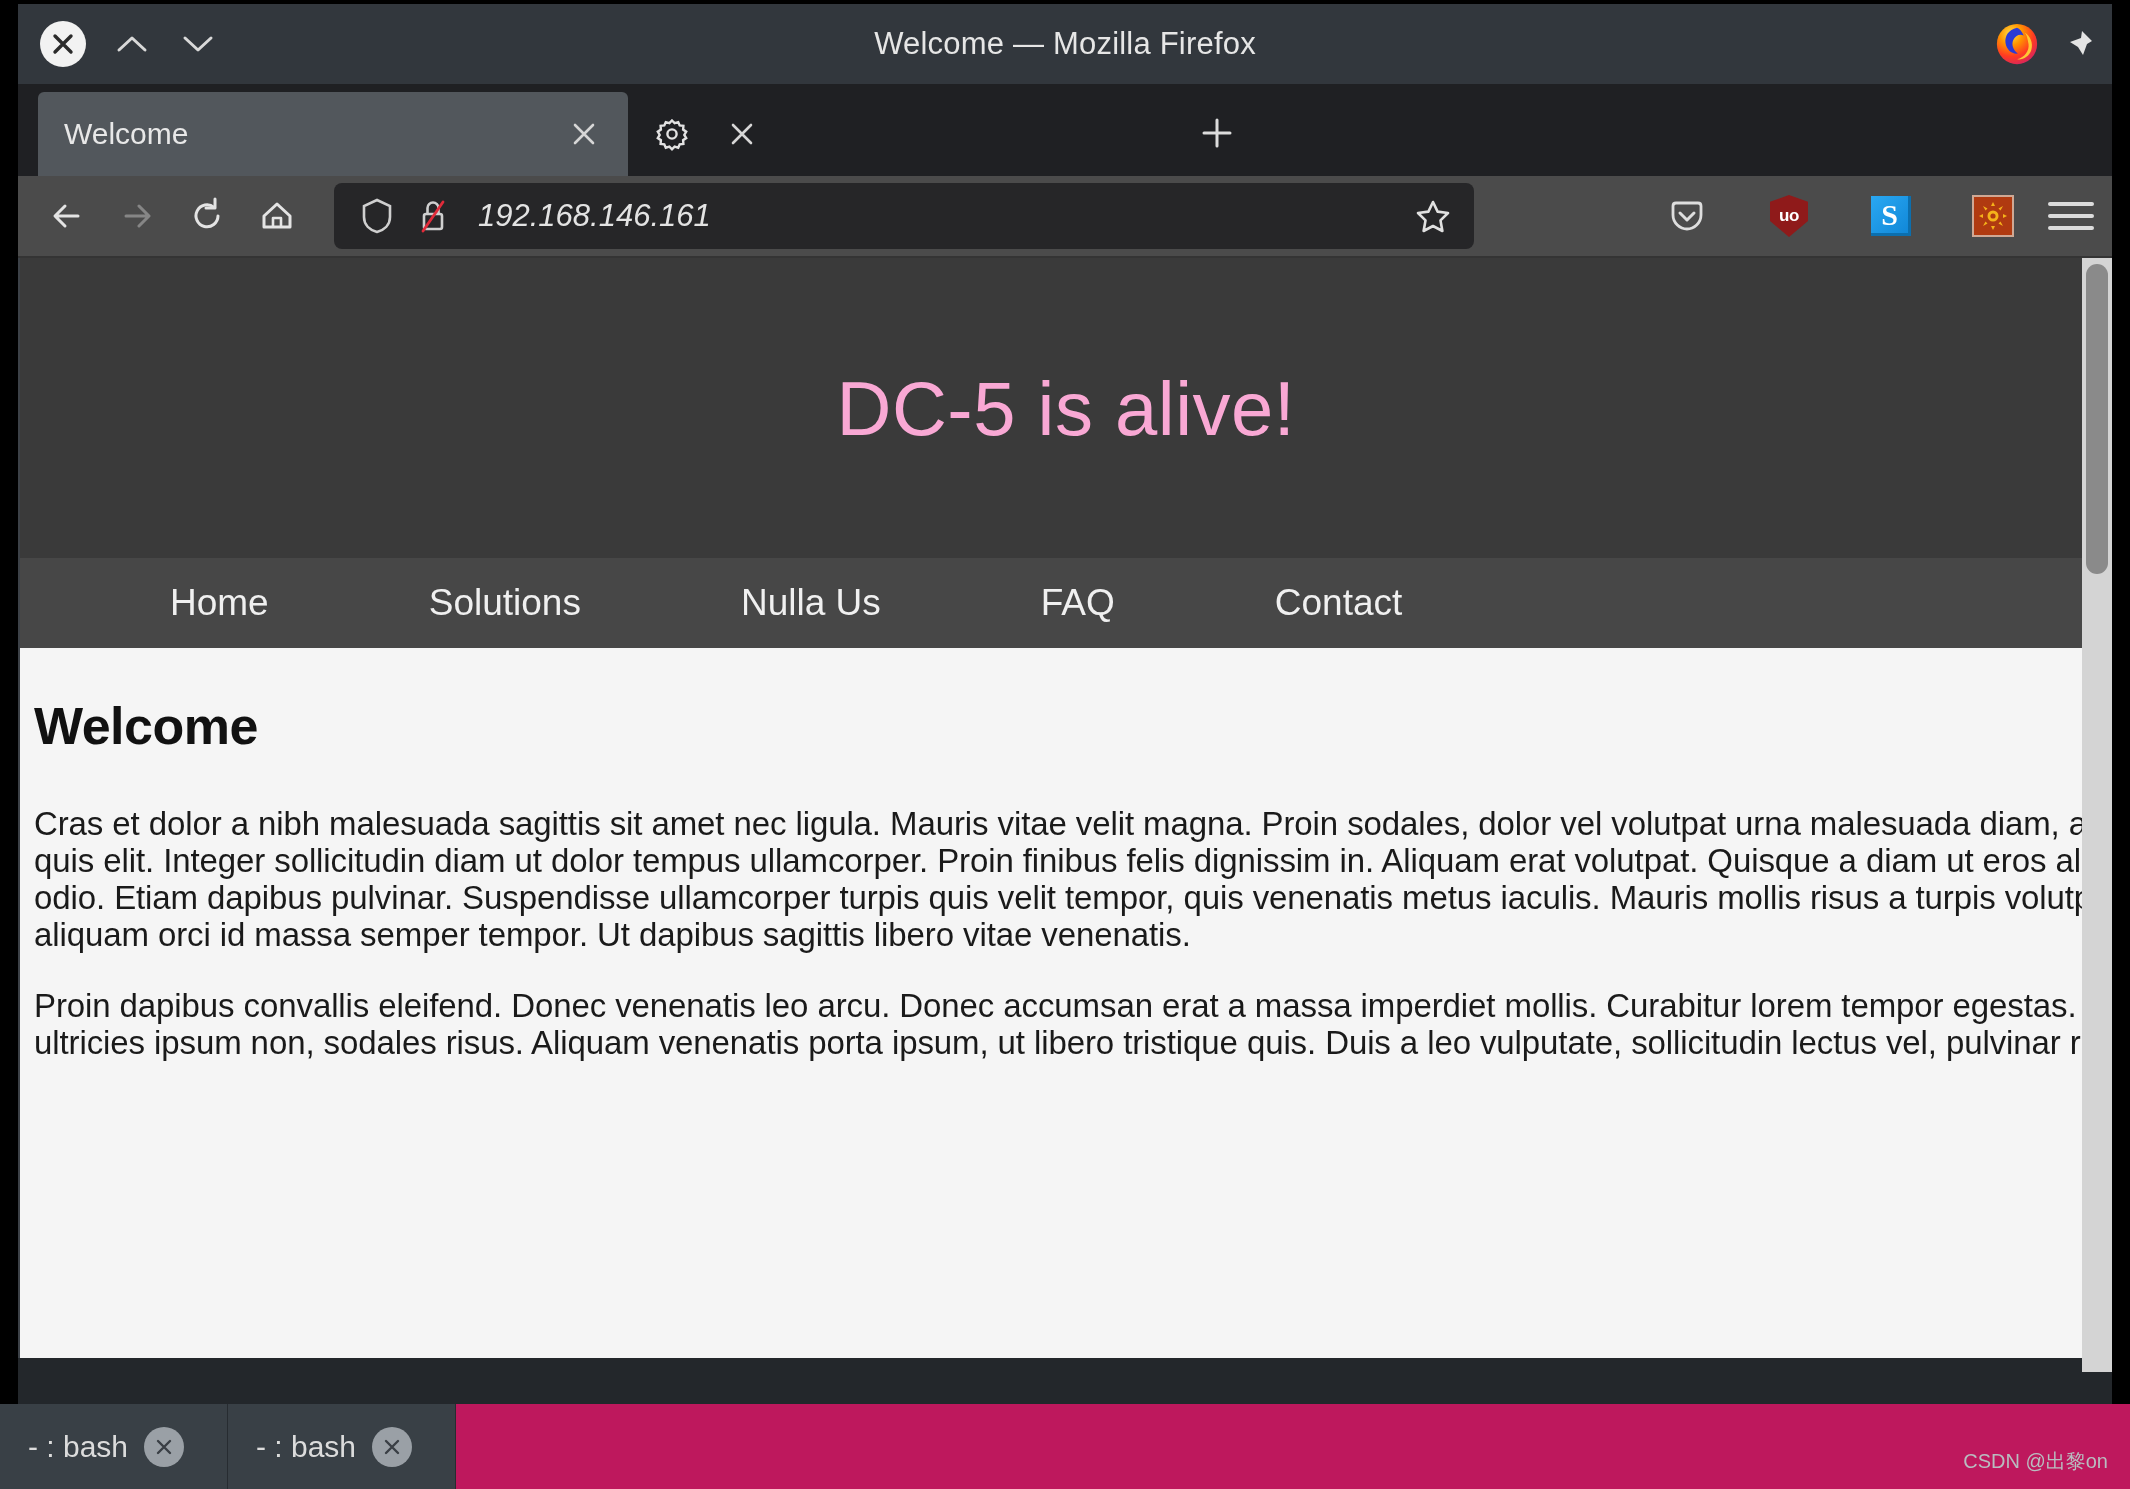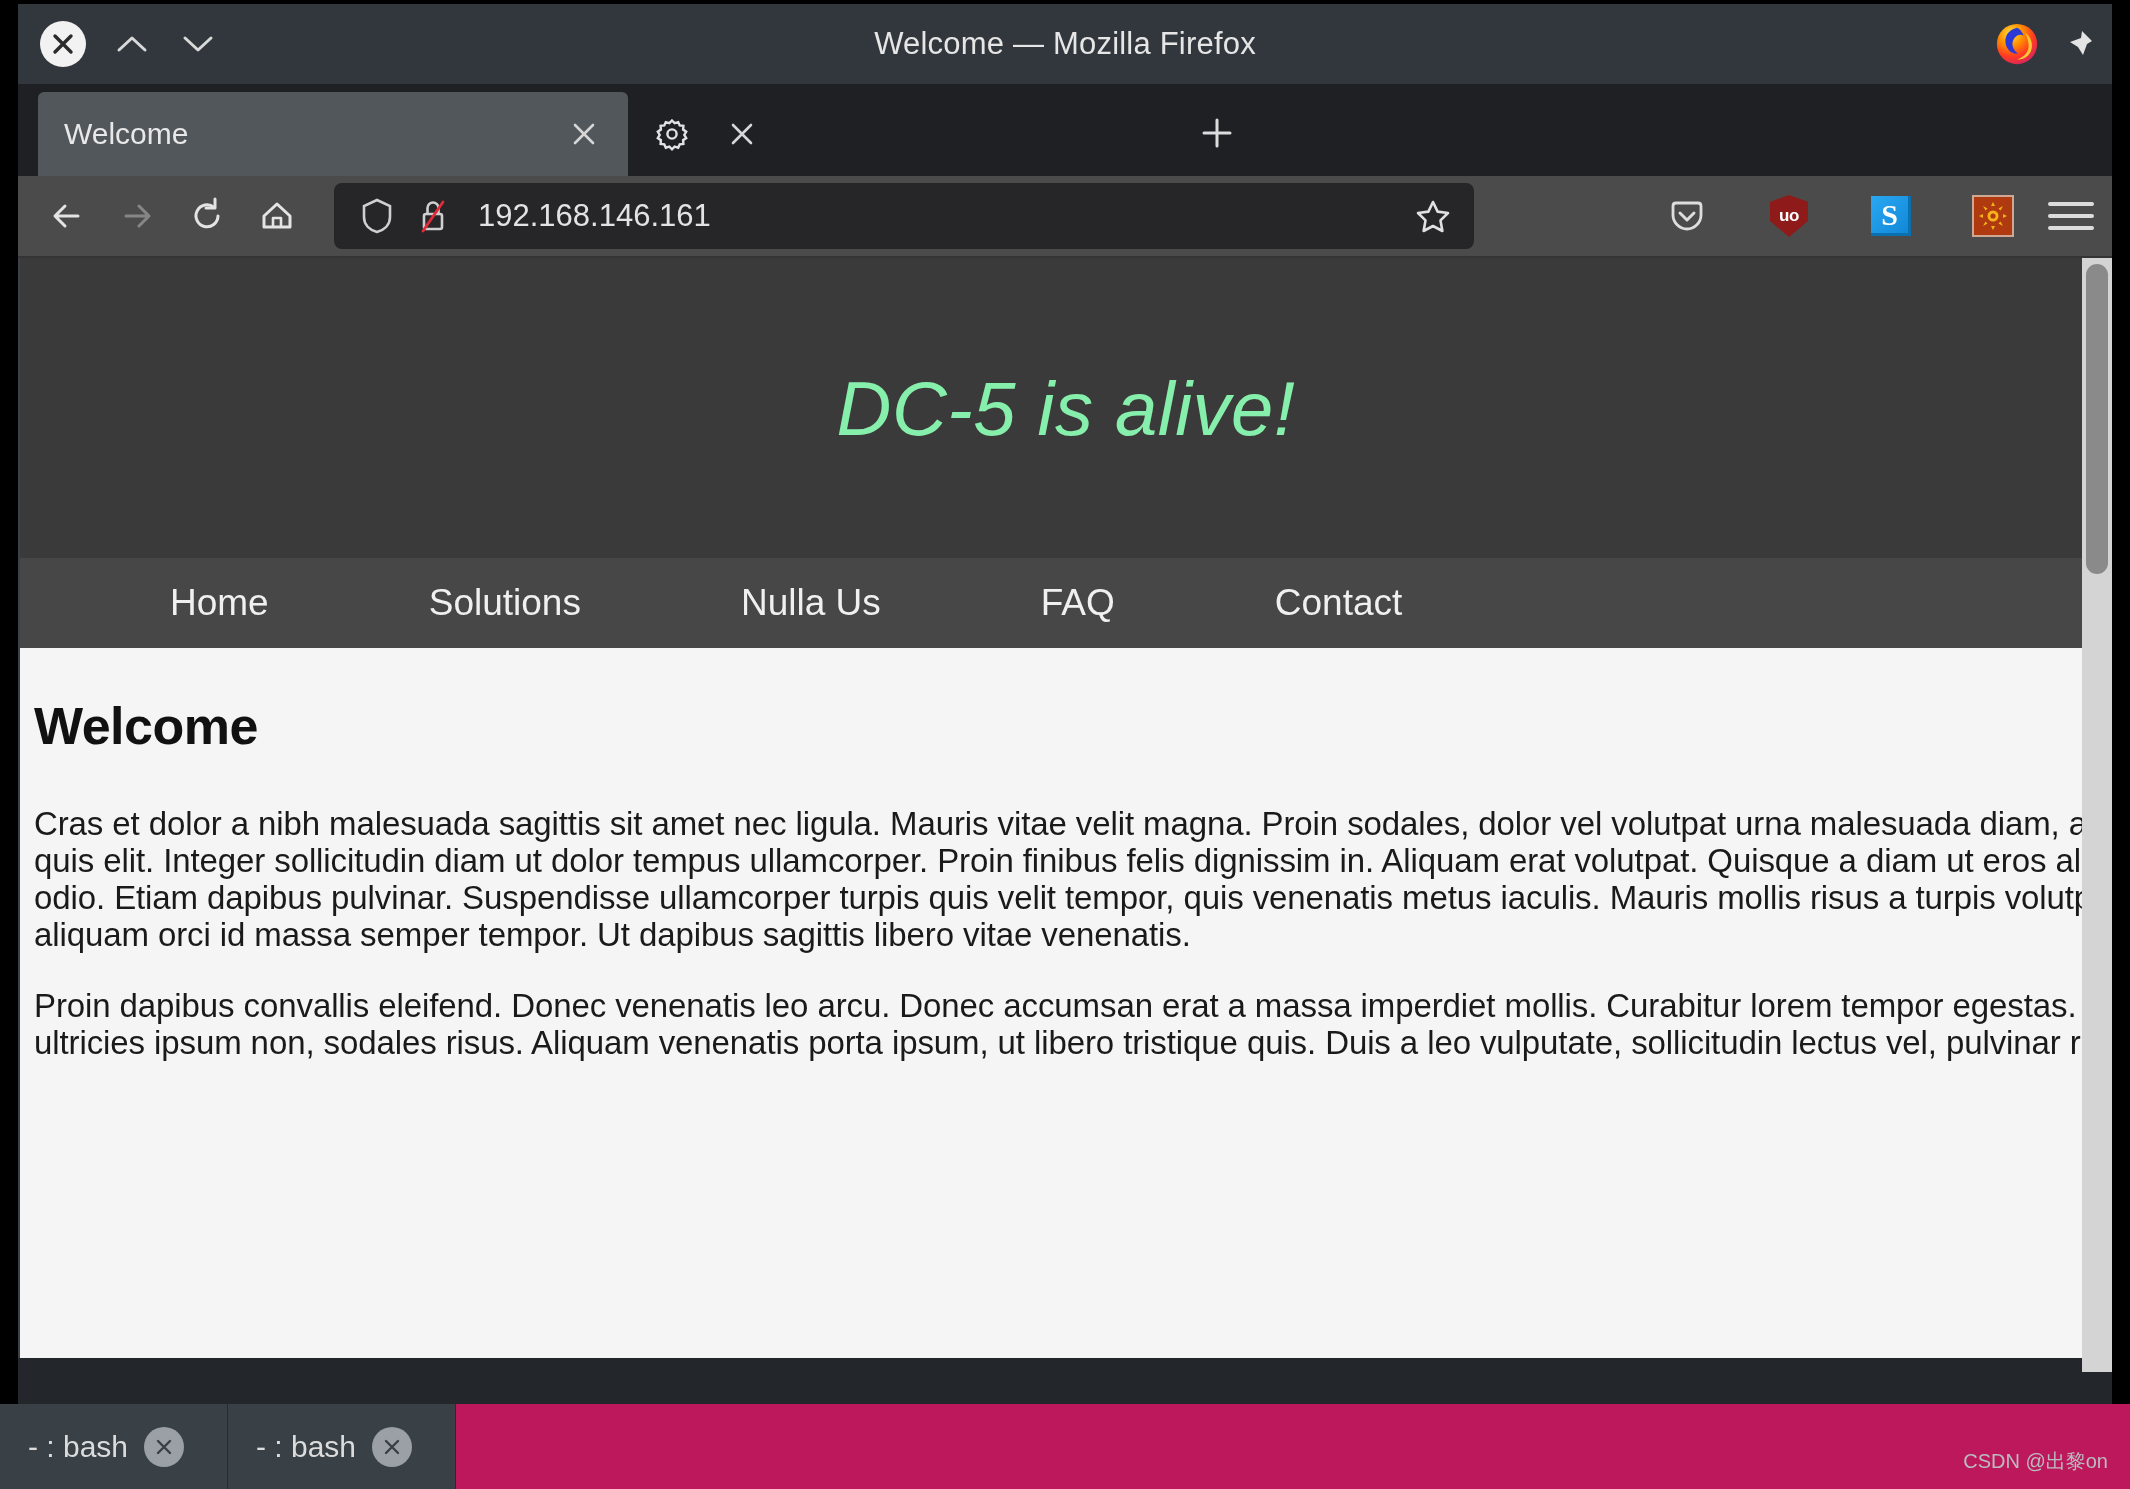--- a/index.html
+++ b/index.html
@@ -174,20 +174,21 @@
   .url-shield { width: 42px; height: 42px; flex:0 0 42px; display:flex; align-items:center; justify-content:center; }
   .url-lock   { width: 42px; height: 42px; flex:0 0 42px; display:flex; align-items:center; justify-content:center; margin-left: 14px; }
 
   .url-text {
     flex: 1 1 auto;
     color: #e3e3e3;
     font-size: 31px;
     margin-left: 24px;
     white-space: nowrap;
     overflow: hidden;
+    font-style: italic;
   }
 
   .url-star { width: 46px; height: 46px; flex:0 0 46px; display:flex; align-items:center; justify-content:center; cursor:pointer; }
 
   .ext-icons {
     display: flex;
     align-items: center;
     gap: 56px;
     margin-left: auto;
     padding-right: 8px;
@@ -248,25 +249,24 @@
   }
 
   .site-header {
     flex: 0 0 300px;
     background: #3a3a3a;
     display: flex;
     align-items: center;
     justify-content: center;
   }
   .site-title {
-    color: #86efac;
+    color: #f9a8d4;
     font-size: 76px;
     font-weight: normal;
     letter-spacing: 0.5px;
-    font-style: italic;
   }
 
   .site-nav {
     flex: 0 0 90px;
     background: #474747;
     display: flex;
     align-items: center;
     padding-left: 150px;
   }
   .site-nav a {

